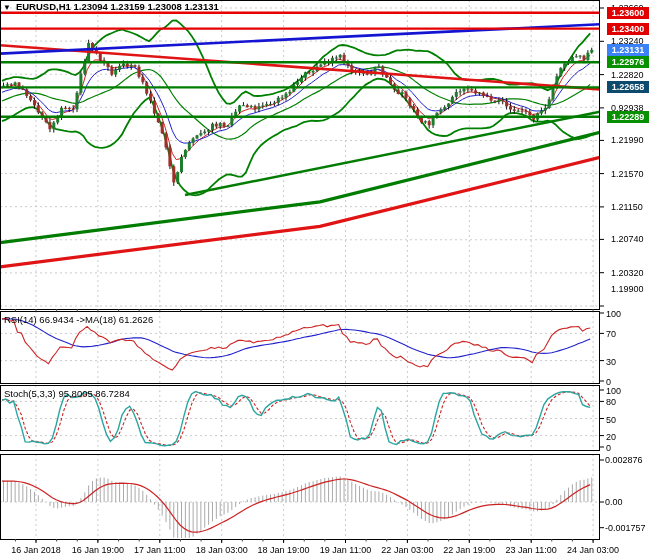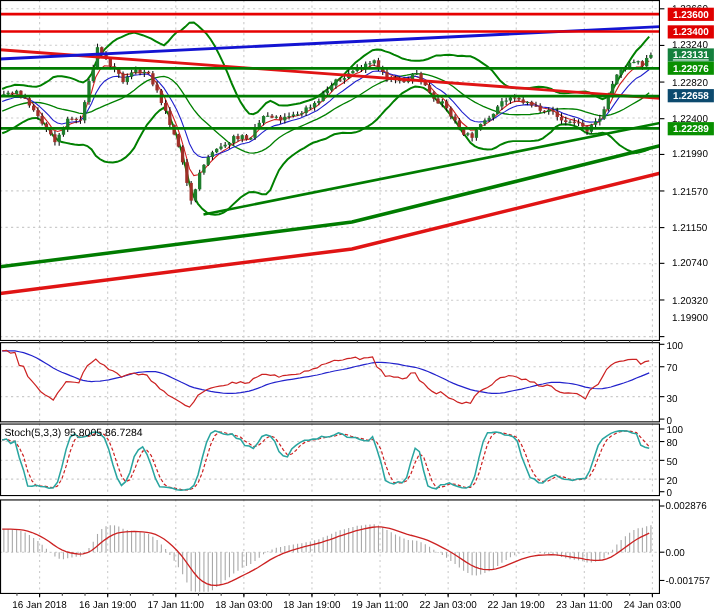--- a/index.html
+++ b/index.html
@@ -676,37 +676,41 @@
         <line x1="600" y1="401.4" x2="604" y2="401.4" stroke="#000" stroke-width="1"></line>
         <line x1="600" y1="418.5" x2="604" y2="418.5" stroke="#000" stroke-width="1"></line>
         <line x1="600" y1="435.6" x2="604" y2="435.6" stroke="#000" stroke-width="1"></line>
         <line x1="600" y1="447.0" x2="604" y2="447.0" stroke="#000" stroke-width="1"></line>
         <line x1="600" y1="460.0" x2="604" y2="460.0" stroke="#000" stroke-width="1"></line>
         <line x1="600" y1="502.0" x2="604" y2="502.0" stroke="#000" stroke-width="1"></line>
         <line x1="600" y1="527.7" x2="604" y2="527.7" stroke="#000" stroke-width="1"></line>
       </g>
     </svg>
 
+<div id="title-bar">
+  <span class="marker">▼</span><span>EURUSD,H1  1.23094 1.23159 1.23008 1.23131</span>
+</div>
 
+<div class="lbl panel-label" style="left:4px;top:314px;">RSI(14) 66.9434  -&gt;MA(18) 61.2626</div>
 <div class="lbl panel-label" style="left:4px;top:388px;">Stoch(5,3,3) 95.8005 86.7284</div>
 
 <div id="gen-labels">
       <div class="axis-lbl" style="left: 611px; top: 3px;">1.23660</div>
       <div class="axis-lbl" style="left: 611px; top: 36.2872px;">1.23240</div>
       <div class="axis-lbl" style="left: 611px; top: 69.5745px;">1.22820</div>
-      <div class="axis-lbl" style="left: 611px; top: 102.862px;">1.22400</div>
+      <div class="axis-lbl" style="left: 611px; top: 102.862px;">0.92938</div>
       <div class="axis-lbl" style="left: 611px; top: 135.356px;">1.21990</div>
       <div class="axis-lbl" style="left: 611px; top: 168.644px; text-align: center;">1.21570</div>
       <div class="axis-lbl" style="left: 611px; top: 201.931px;">1.21150</div>
       <div class="axis-lbl" style="left: 611px; top: 234.426px;">1.20740</div>
       <div class="axis-lbl" style="left: 611px; top: 267.713px;">1.20320</div>
       <div class="axis-lbl" style="left: 611px; top: 284px;">1.19900</div>
       <div class="badge" style="top: 6.75532px; background: rgb(224, 0, 0);">1.23600</div>
       <div class="badge" style="top: 22.6064px; background: rgb(224, 0, 0); text-align: center;">1.23400</div>
-      <div class="badge" style="top: 43.9261px; background: #15803d; text-decoration: underline;">1.23131</div>
+      <div class="badge" style="top: 43.9261px; background: #3b82f6;">1.23131</div>
       <div class="badge" style="top: 56.2106px; background: rgb(8, 144, 0);">1.22976</div>
       <div class="badge" style="top: 81.4138px; background: #0c4a6e;">1.22658</div>
       <div class="badge" style="top: 110.659px; background: rgb(8, 144, 0);">1.22289</div>
       <div class="axis-lbl" style="left: 606px; top: 309px;">100</div>
       <div class="axis-lbl" style="left: 606px; top: 329.4px;">70</div>
       <div class="axis-lbl" style="left: 606px; top: 356.6px;">30</div>
       <div class="axis-lbl" style="left: 606px; top: 377px;">0</div>
       <div class="axis-lbl" style="left: 606px; top: 386px;">100</div>
       <div class="axis-lbl" style="left: 606px; top: 397.4px;">80</div>
       <div class="axis-lbl" style="left: 606px; top: 414.5px;">50</div>

